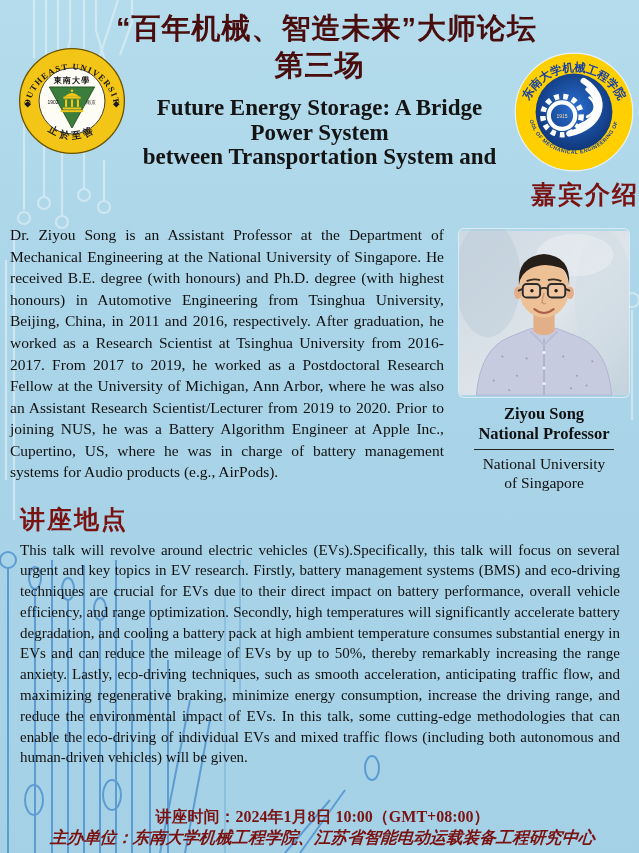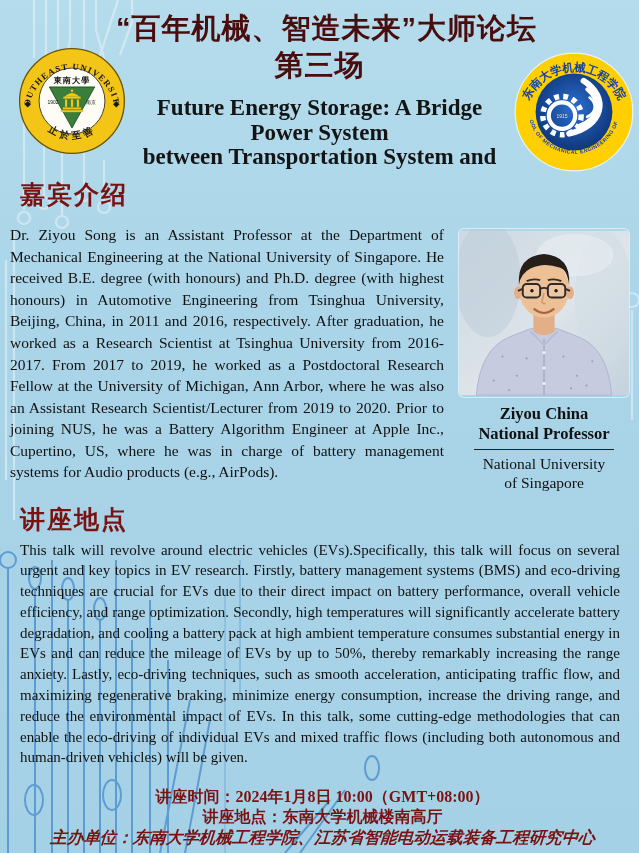--- a/index.html
+++ b/index.html
@@ -41,21 +41,21 @@
 
   
   .section-heading{
     margin:10px 0 4px 20px;
     font-family:"Liberation Sans",sans-serif;
     font-weight:bold;
     font-size:25px;
     color:#7a1212;
     letter-spacing:2px;
   }
-  .section-heading.first{margin-top:8px;}
+  .section-heading.first{margin-top:8px;text-align:right;}
 
   
   .guest-row{
     display:flex;
     padding:0 4px 0 10px;
     gap:9px;
     align-items:center;
   }
   .bio{
     flex:0 0 434px;
@@ -302,40 +302,37 @@
               <rect x="92" y="55" width="18" height="14" rx="4" fill="rgba(255,255,255,0.12)" stroke="#2b2b2b" stroke-width="2"></rect>
               <path d="M 84,60 Q 88,58 92,60" stroke="#2b2b2b" stroke-width="2" fill="none"></path>
               <path d="M 66,60 L 61,62 M 110,60 L 115,62" stroke="#2b2b2b" stroke-width="2"></path>
             </g>
             <circle cx="75.5" cy="62" r="1.8" fill="#241a12"></circle>
             <circle cx="100.5" cy="62" r="1.8" fill="#241a12"></circle>
             <path d="M 88,64 q -2,8 -2,10 q 2,2 4,1" stroke="#d09b72" stroke-width="1.6" fill="none"></path>
             <path d="M 78,81 Q 88,89 98,81" stroke="#a8624a" stroke-width="2.2" fill="none" stroke-linecap="round"></path>
           </svg>
         </div>
-        <div class="speaker-name">Ziyou China</div>
+        <div class="speaker-name">Ziyou Song</div>
         <div class="speaker-title">National Professor</div>
         <div class="caption-divider"></div>
         <div class="speaker-affil">
           <div>National University</div>
           <div>of Singapore</div>
         </div>
       </div>
     </div>
 
     <div class="section-heading">讲座地点</div>
     <p class="abstract" style="margin:0;">This talk will revolve around electric vehicles (EVs).Specifically, this talk will focus on several urgent and key topics in EV research. Firstly, battery management systems (BMS) and eco-driving techniques are crucial for EVs due to their direct impact on battery performance, overall vehicle efficiency, and range optimization. Secondly, high temperatures will significantly accelerate battery degradation, and cooling a battery pack at high ambient temperature consumes substantial energy in EVs and can reduce the mileage of EVs by up to 50%, thereby remarkably increasing the range anxiety. Lastly, eco-driving techniques, such as smooth acceleration, anticipating traffic flow, and maximizing regenerative braking, minimize energy consumption, increase the driving range, and reduce the environmental impact of EVs. In this talk, some cutting-edge methodologies that can enable the eco-driving of individual EVs and mixed traffic flows (including both autonomous and human-driven vehicles) will be given.</p>
 
   </div>
 
   <div class="footer">
     <div class="line">
       <span>讲座时间：</span><span>2024年1月8日 10:00（GMT+08:00）</span>
     </div>
-    <div class="line">
-      <span>讲座地点：</span><span>东南大学机械楼南高厅</span>
-    </div>
     <div class="line organizer">
       <span>主办单位：</span><span>东南大学机械工程学院、江苏省智能电动运载装备工程研究中心</span>
     </div>
   </div>
 
 </div>
 
 </body></html>

